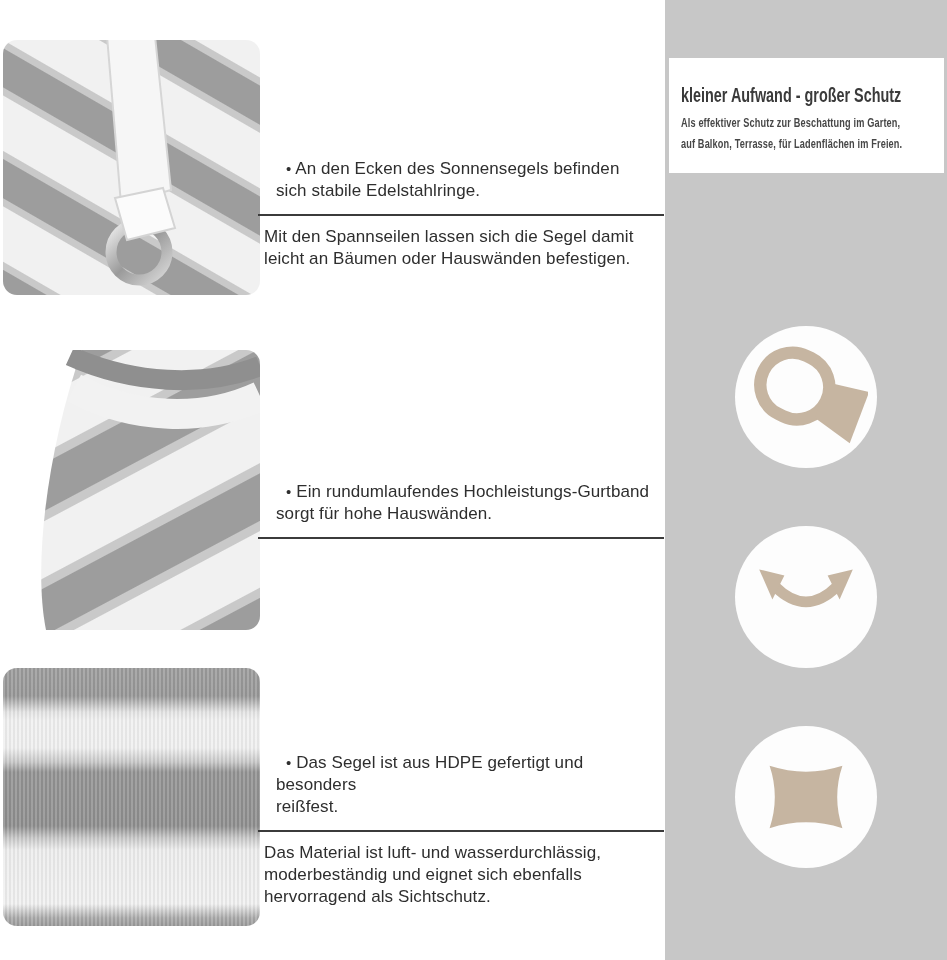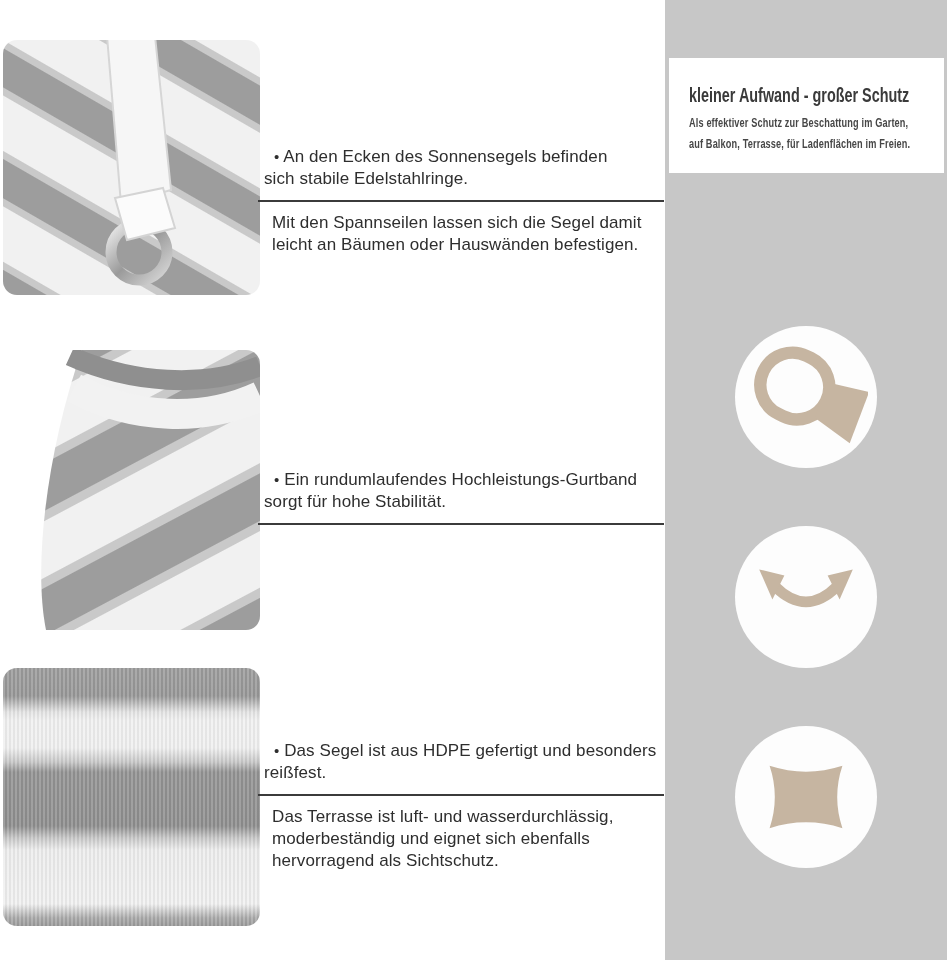--- a/index.html
+++ b/index.html
@@ -24,30 +24,30 @@
         var(--fabric_light) 52px,#f0f0f0 80px,var(--fabric_mid) 94px,
         #949494 104px,#8f8f8f 158px,var(--fabric_mid) 170px,
         #eeeeee 182px,var(--fabric_light) 236px,#ababab 250px,#9b9b9b 258px);
   }
   .photo svg{display:block;width:100%;height:100%}
 
   
   .section{position:absolute;left:258px;width:406px;color:var(--text_dark);
     font-size:17px;line-height:22px;letter-spacing:.1px}
   #sec1{top:146px} #sec2{top:469px} #sec3{top:740px}
-  .bullet-para{margin:0;padding-left:6px;text-indent:10px}
-  .detail-para{margin:8px;padding-left:6px}
+  .bullet-para{margin:12px;padding-left:6px;text-indent:10px}
+  .detail-para{margin:0;padding-left:6px}
   .txt{white-space:pre-line}
   .bt{font-size:15px}
   .divider{border:none;border-top:2px solid var(--divider);margin:10px 0;width:100%}
 
   
   .panel{position:absolute;left:665px;top:0;width:282px;height:960px;background:var(--panel_bg)}
   .header-card{position:absolute;left:4px;top:58px;width:275px;height:115px;background:#fff;
-    padding:26px 4px 0 20px;overflow:hidden}
+    padding:26px 4px 0 12px;overflow:hidden}
   .header-title{font-size:20px;font-weight:bold;color:#3a3a3a;white-space:nowrap;
     transform:scaleX(.72);transform-origin:0 50%;margin:0 0 5px 0}
   .header-sub{font-size:13.5px;font-weight:bold;color:#474747;line-height:21px;
     white-space:pre;transform:scaleX(.68);transform-origin:0 0;letter-spacing:.2px}
 
   .icon-circle{position:absolute;left:70px;width:142px;height:142px;border-radius:50%;
     background:var(--circle_bg);display:flex;align-items:center;justify-content:center}
   #circ1{top:326px} #circ2{top:526px} #circ3{top:726px}
   .icon-circle svg{display:block}
 </style>
@@ -99,29 +99,29 @@
   <div class="section" id="sec1">
     <p class="bullet-para"><span class="bt">•</span> <span class="txt">An den Ecken des Sonnensegels befinden
 sich stabile Edelstahlringe.</span></p>
     <hr class="divider">
     <p class="detail-para"><span class="txt">Mit den Spannseilen lassen sich die Segel damit
 leicht an Bäumen oder Hauswänden befestigen.</span></p>
   </div>
 
   <div class="section" id="sec2">
     <p class="bullet-para"><span class="bt">•</span> <span class="txt">Ein rundumlaufendes Hochleistungs-Gurtband
-sorgt für hohe Stabilität.</span></p>
+sorgt für hohe Hauswänden.</span></p>
     <hr class="divider">
   </div>
 
   <div class="section" id="sec3">
     <p class="bullet-para"><span class="bt">•</span> <span class="txt">Das Segel ist aus HDPE gefertigt und besonders
 reißfest.</span></p>
     <hr class="divider">
-    <p class="detail-para"><span class="txt">Das Terrasse ist luft- und wasserdurchlässig,
+    <p class="detail-para"><span class="txt">Das Material ist luft- und wasserdurchlässig,
 moderbeständig und eignet sich ebenfalls
 hervorragend als Sichtschutz.</span></p>
   </div>
 
   <div class="panel">
 
     <div class="header-card">
       <div class="header-title">kleiner Aufwand - großer Schutz</div>
       <div class="header-sub">Als effektiver Schutz zur Beschattung im Garten,
 auf Balkon, Terrasse, für Ladenflächen im Freien.</div>

